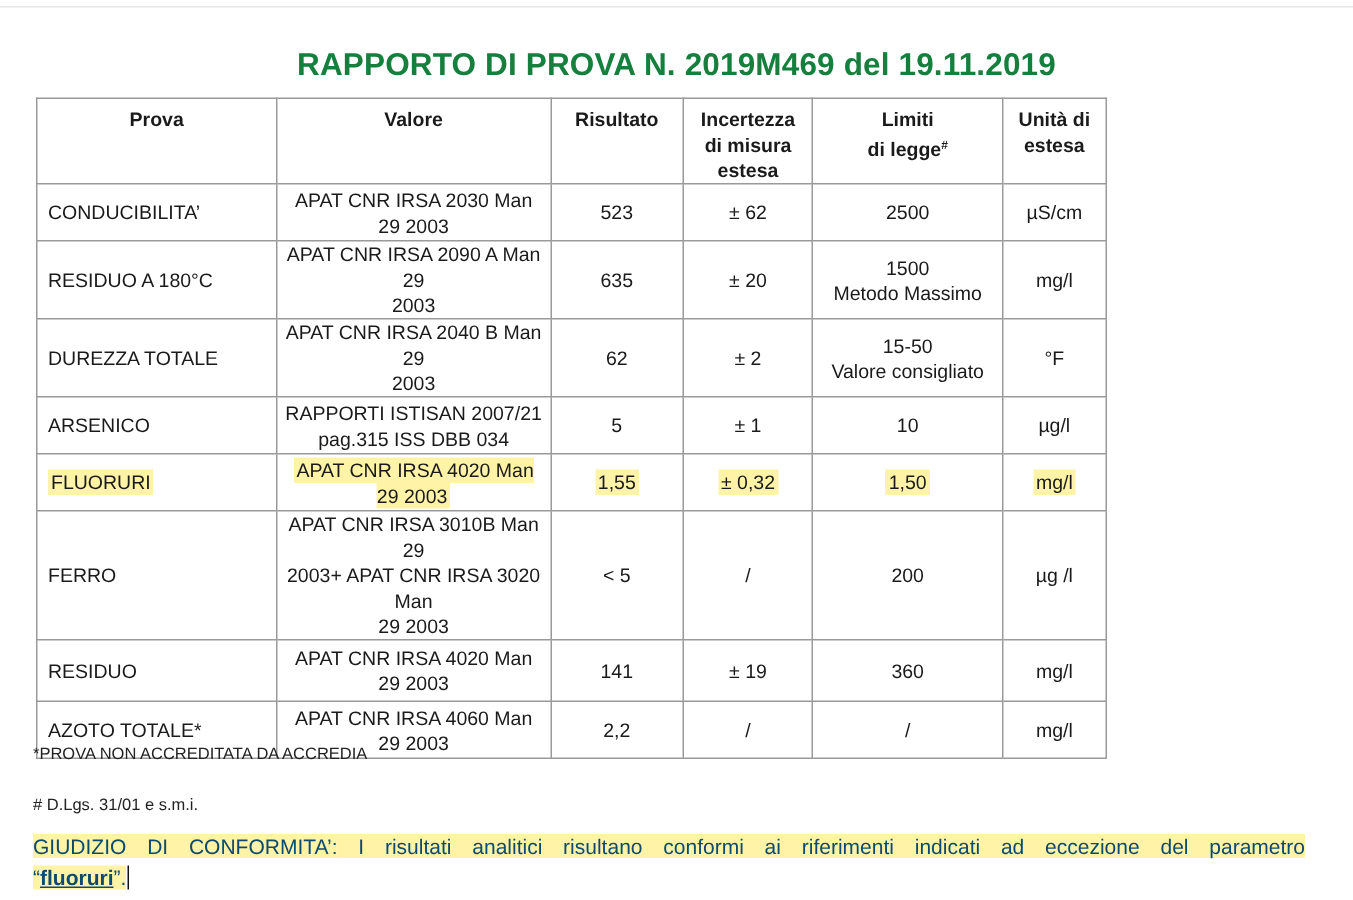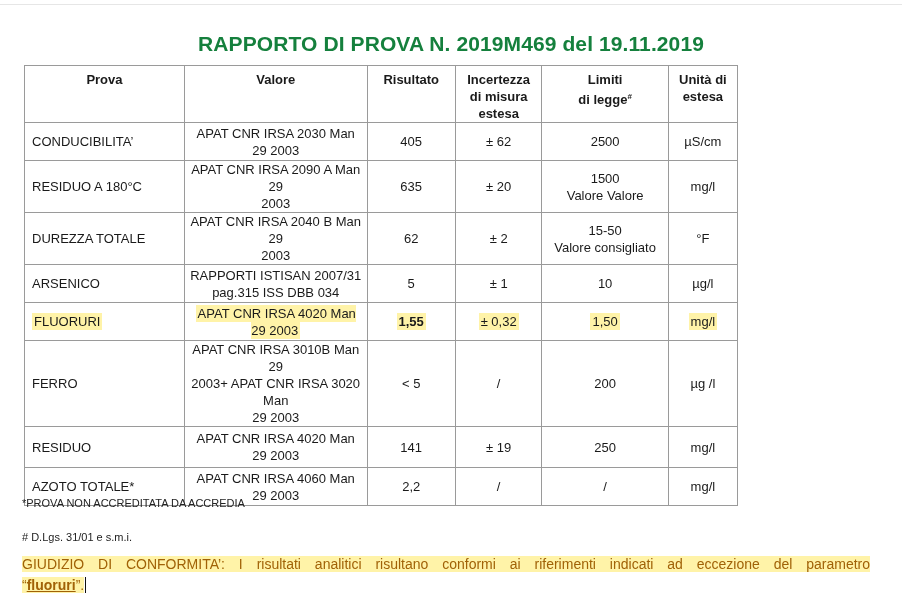--- a/index.html
+++ b/index.html
@@ -48,28 +48,28 @@
   col.c4 { width: 94px; }
   col.c5 { width: 154px; }
   col.c6 { width: 79px; }
   tr.h38 td { height: 37px; margin-left: 44px; }
   tr.h40 td { height: 40px; }
   tr.h69 td { height: 69px; }
   .hl {
     background: #fff3a8;
     padding: 1px 2px;
   }
-  .bold { font-weight: bold; }
+  .bold { font-weight: normal; }
   .note {
     position: absolute; left: 22px;
     font-size: 11px; color: #222;
   }
   .verdict {
     position: absolute; left: 22px; top: 554px; width: 848px;
-    font-size: 14px; line-height: 21px; color: #a16207;
+    font-size: 14px; line-height: 21px; color: #0c4a6e;
     text-align: justify;
   }
   .verdict .line1 {
     display: block;
     text-align: justify;
     text-align-last: justify;
   }
   .verdict .hlbg { background: #fff3a8; }
   .cursor { border-left: 1px solid #111; margin-left: 1px; }
 </style>
@@ -106,57 +106,57 @@
       <th>
         <span>Unità di</span><br>
         <span>estesa</span>
       </th>
     </tr>
   </thead>
   <tbody>
     <tr class="h38">
       <td class="first">CONDUCIBILITA’</td>
       <td>APAT CNR IRSA 2030 Man 29 2003</td>
-      <td>405</td>
+      <td>523</td>
       <td>± 62</td>
       <td>2500</td>
       <td>µS/cm</td>
     </tr>
     <tr class="h38">
       <td class="first">RESIDUO A 180°C</td>
       <td>
         <span>APAT CNR IRSA 2090 A Man 29</span><br>
         <span>2003</span>
       </td>
       <td>635</td>
       <td>± 20</td>
       <td>
         <span>1500</span><br>
-        <span>Valore Valore</span>
+        <span>Metodo Massimo</span>
       </td>
       <td>mg/l</td>
     </tr>
     <tr class="h38">
       <td class="first">DUREZZA TOTALE</td>
       <td>
         <span>APAT CNR IRSA 2040 B Man 29</span><br>
         <span>2003</span>
       </td>
       <td>62</td>
       <td>± 2</td>
       <td>
         <span>15-50</span><br>
         <span>Valore consigliato</span>
       </td>
       <td>°F</td>
     </tr>
     <tr class="h38">
       <td class="first">ARSENICO</td>
       <td>
-        <span>RAPPORTI ISTISAN 2007/31</span><br>
+        <span>RAPPORTI ISTISAN 2007/21</span><br>
         <span>pag.315 ISS DBB 034</span>
       </td>
       <td>5</td>
       <td>± 1</td>
       <td>10</td>
       <td>µg/l</td>
     </tr>
     <tr class="h38">
       <td class="first"><span class="hl">FLUORURI</span></td>
       <td><span class="hl">APAT CNR IRSA 4020 Man 29 2003</span></td>
@@ -175,21 +175,21 @@
       <td>&lt; 5</td>
       <td>/</td>
       <td>200</td>
       <td>µg /l</td>
     </tr>
     <tr class="h40">
       <td class="first">RESIDUO</td>
       <td>APAT CNR IRSA 4020 Man 29 2003</td>
       <td>141</td>
       <td>± 19</td>
-      <td>250</td>
+      <td>360</td>
       <td>mg/l</td>
     </tr>
     <tr class="h38">
       <td class="first">AZOTO TOTALE*</td>
       <td>APAT CNR IRSA 4060 Man 29 2003</td>
       <td>2,2</td>
       <td>/</td>
       <td>/</td>
       <td>mg/l</td>
     </tr>

